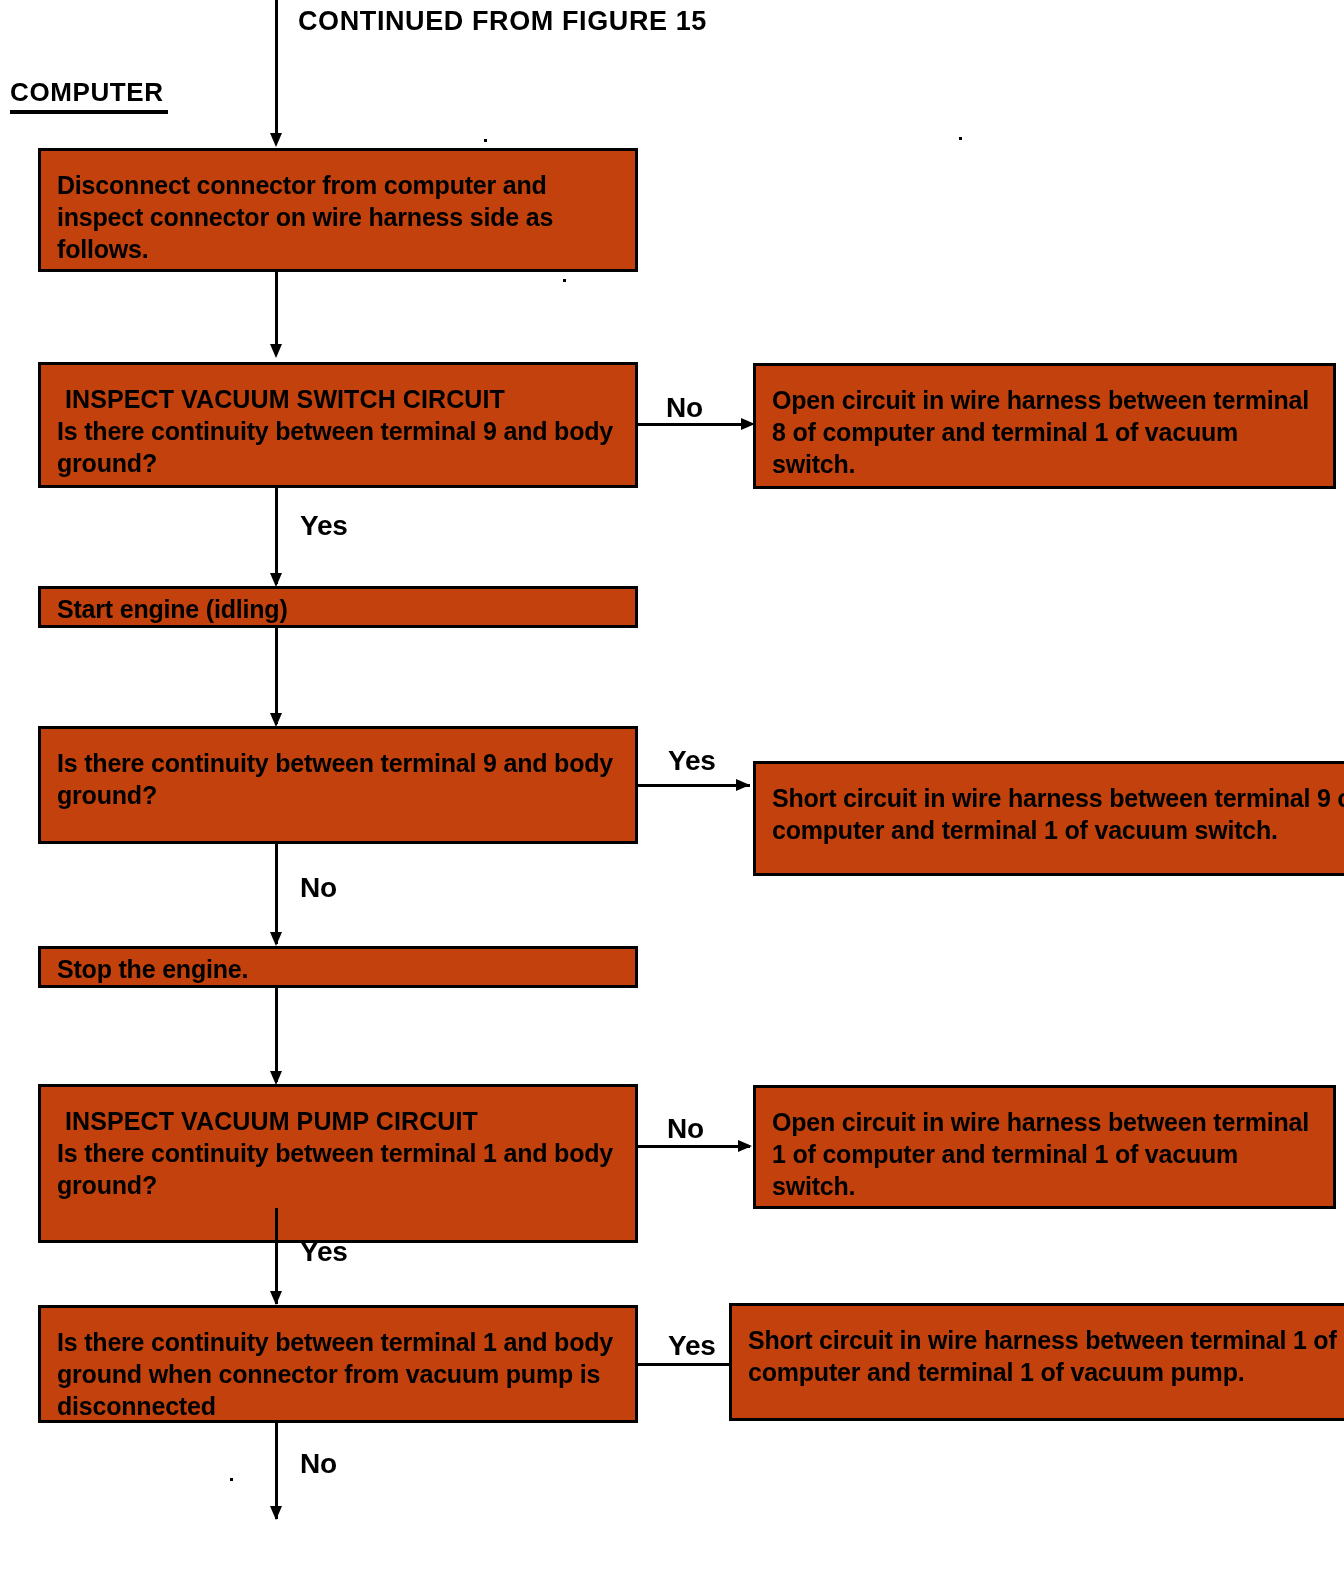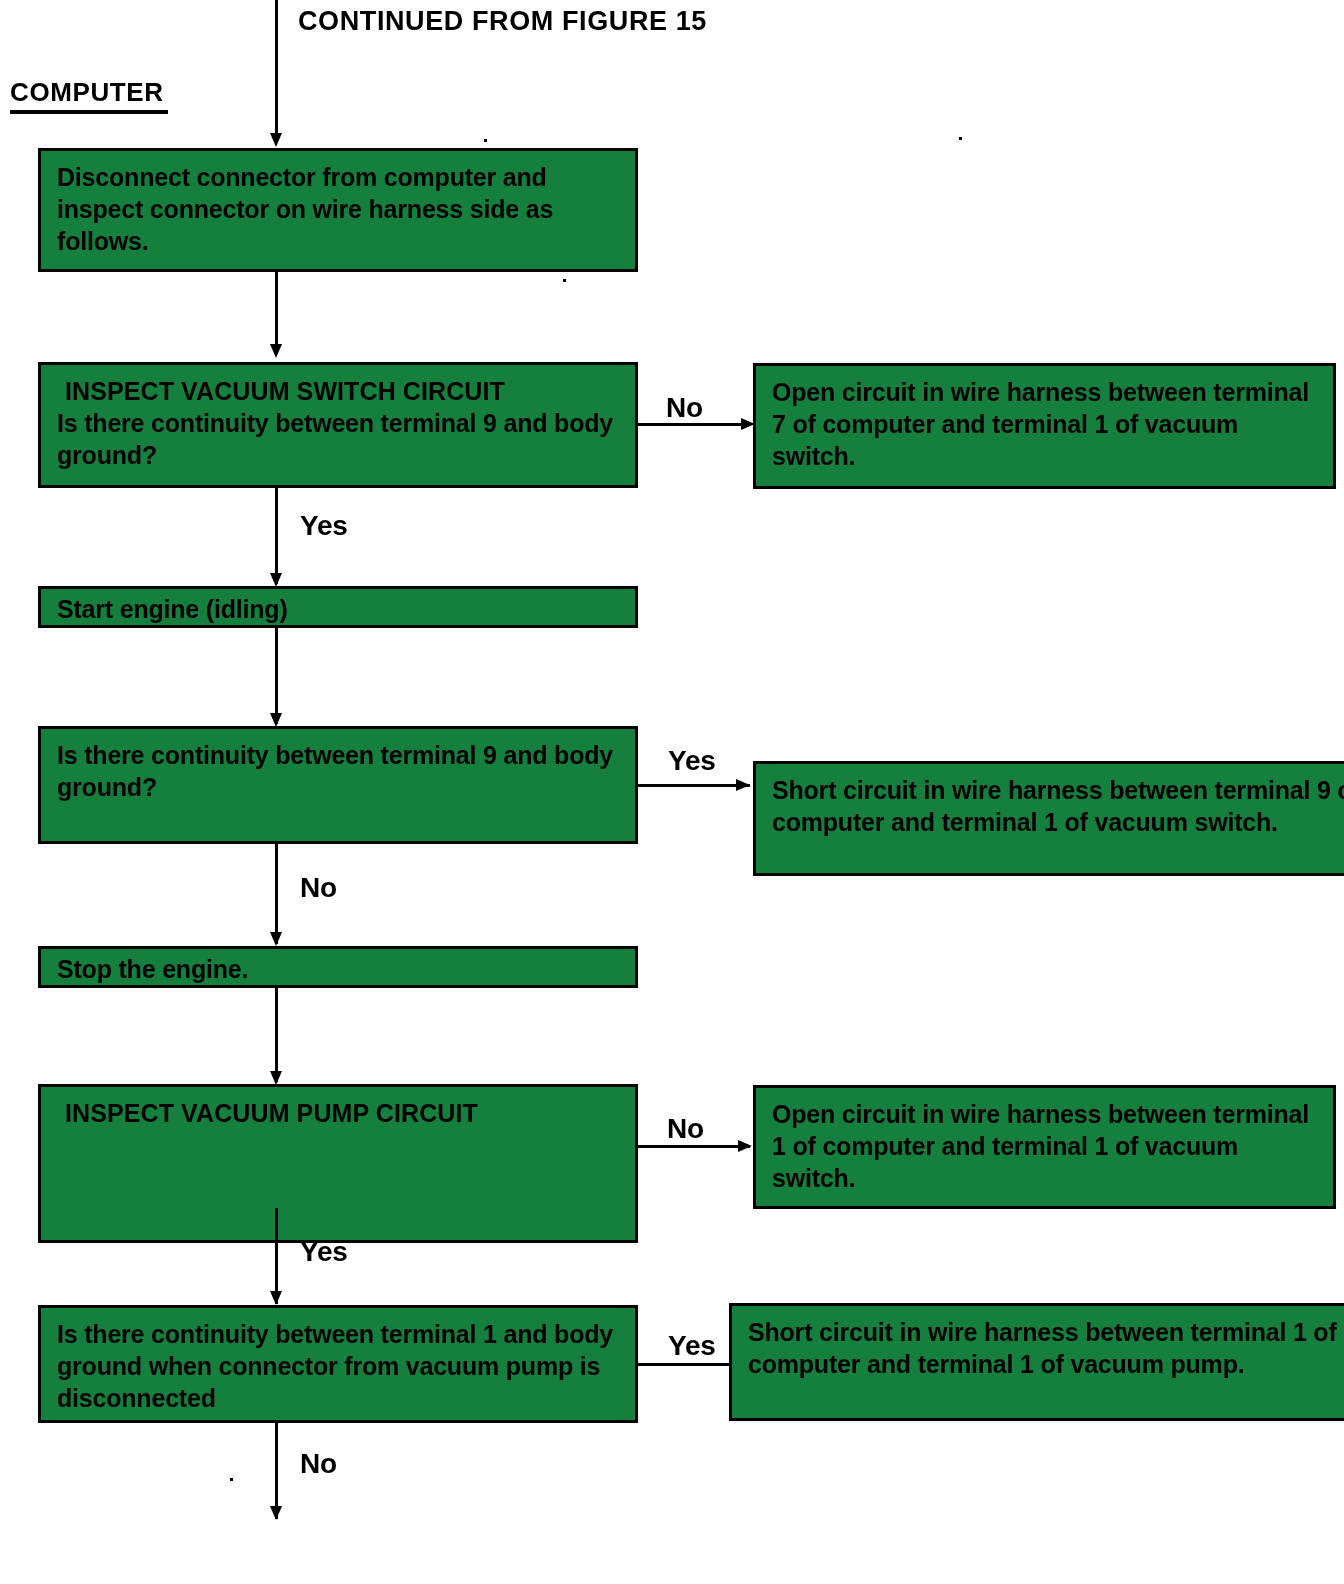--- a/index.html
+++ b/index.html
@@ -17,22 +17,22 @@
     height: 1584px;
     background: #ffffff;
     overflow: hidden;
   }
 
   
   .box {
     position: absolute;
     box-sizing: border-box;
     border: 3px solid #000;
-    background: #15803d;
-    padding: 10px 14px 8px 16px;
+    background: #c2410c;
+    padding: 18px 14px 8px 16px;
     font-size: 25px;
     line-height: 1.28;
     font-weight: bold;
     letter-spacing: -0.2px;
     white-space: pre-line;
   }
   .box .hdr {
     display: block;
     font-weight: bold;
     letter-spacing: 0.1px;
@@ -125,21 +125,21 @@
 
   <div class="box" style="left:38px; top:362px; width:600px; height:126px; white-space:normal;">
     <span class="hdr">INSPECT VACUUM SWITCH CIRCUIT</span>
     <span class="bdy">Is there continuity between terminal 9 and body ground?</span>
   </div>
 
   <div class="hline" style="left:638px; top:423px; width:112px;"></div>
   <div class="arrow-right" style="left:741px; top:418px;"></div>
   <div class="edge-label" style="left:666px; top:392px;">No</div>
 
-  <div class="box" style="left:753px; top:363px; width:583px; height:126px;">Open circuit in wire harness between terminal 7 of computer and terminal 1 of vacuum switch.</div>
+  <div class="box" style="left:753px; top:363px; width:583px; height:126px;">Open circuit in wire harness between terminal 8 of computer and terminal 1 of vacuum switch.</div>
   <div class="speck" style="left:1216px; top:486px;"></div>
 
   <div class="vline" style="left:275px; top:488px; height:96px;"></div>
   <div class="arrow-down" style="left:270px; top:573px;"></div>
   <div class="edge-label" style="left:300px; top:510px;">Yes</div>
 
   <div class="box" style="left:38px; top:586px; width:600px; height:42px; padding-top:4px;">Start engine (idling)</div>
 
   <div class="vline" style="left:275px; top:628px; height:96px;"></div>
   <div class="arrow-down" style="left:270px; top:713px;"></div>
@@ -156,20 +156,21 @@
   <div class="arrow-down" style="left:270px; top:932px;"></div>
   <div class="edge-label" style="left:300px; top:872px;">No</div>
 
   <div class="box" style="left:38px; top:946px; width:600px; height:42px; padding-top:4px;">Stop the engine.</div>
 
   <div class="vline" style="left:275px; top:988px; height:94px;"></div>
   <div class="arrow-down" style="left:270px; top:1071px;"></div>
 
   <div class="box" style="left:38px; top:1084px; width:600px; height:159px; white-space:normal;">
     <span class="hdr">INSPECT VACUUM PUMP CIRCUIT</span>
+    <span class="bdy">Is there continuity between terminal 1 and body ground?</span>
   </div>
 
   <div class="hline" style="left:638px; top:1145px; width:112px;"></div>
   <div class="arrow-right" style="left:738px; top:1140px;"></div>
   <div class="edge-label" style="left:667px; top:1113px;">No</div>
 
   <div class="box" style="left:753px; top:1085px; width:583px; height:124px;">Open circuit in wire harness between terminal 1 of computer and terminal 1 of vacuum switch.</div>
 
   <div class="vline" style="left:275px; top:1208px; height:96px;"></div>
   <div class="arrow-down" style="left:270px; top:1291px;"></div>

